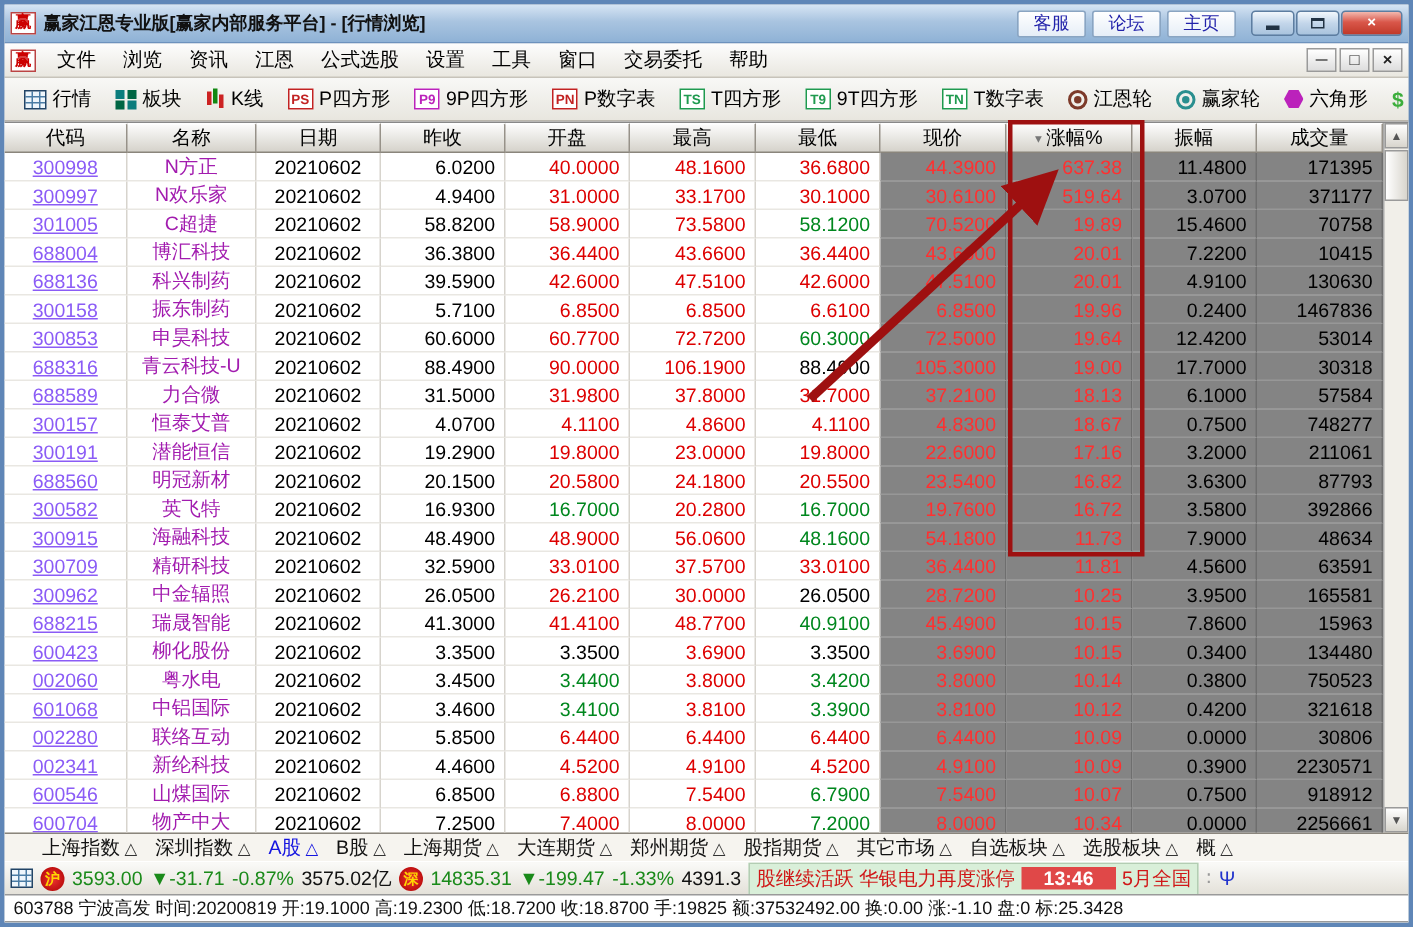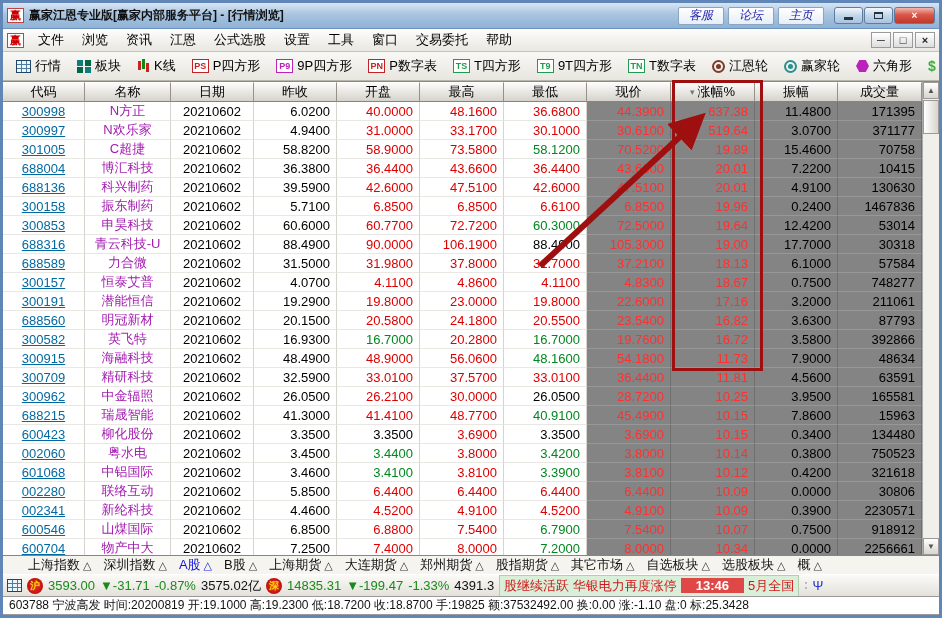--- a/index.html
+++ b/index.html
@@ -14,21 +14,21 @@
   .titlebar {
     height:26px; flex:0 0 26px; display:flex; align-items:center; padding:0 4px;
     background:linear-gradient(#d7e5f4,#a9c4e0 45%,#8fb2d6);
     border-bottom:1px solid #6d92bd; font-size:12px; color:#111;
   }
   .logo { width:17px; height:15px; background:#fff; border:1px solid #b44; color:#c00;
     font-weight:bold; font-size:11px; line-height:13px; text-align:center; margin-right:5px; }
   .title-text { flex:1; font-weight:bold; white-space:nowrap; overflow:hidden; }
   .qbtn { height:18px; padding:0 10px; margin-left:4px; background:linear-gradient(#fff,#e6eef7);
     border:1px solid #8aa5c2; border-radius:2px; font-size:12px; color:#22a;
-    display:inline-flex; align-items:center; cursor:default;font-style:italic; }
+    display:inline-flex; align-items:center; cursor:default; }
   .winbtns { display:flex; margin-left:10px; gap:1px; }
   .wbtn { width:29px; height:17px; border:1px solid #5d7da0; border-radius:3px;
     background:linear-gradient(#f2f7fc,#c3d6ea 50%,#a9c3dd); display:flex; align-items:center;
     justify-content:center; font-size:10px; color:#234; }
   .wbtn.close { width:41px; background:linear-gradient(#f3b8ae,#d9574a 45%,#c03828); color:#fff; font-weight:bold; }
   .glyph-min { width:9px; height:3px; background:#234; margin-top:6px; }
   .glyph-max { width:9px; height:7px; border:1px solid #234; border-top-width:2px; }
   
   .menubar { height:23px; flex:0 0 23px; display:flex; align-items:center;
     background:linear-gradient(#fdfdfd,#e9e7e0); border-bottom:1px solid #c7c3ba;
@@ -76,21 +76,21 @@
   .sorticon { font-size:9px; color:#777; }
   .rows { flex:1; overflow:hidden; position:relative; }
   .row { display:flex; height:19px; }
   .cell { display:flex; align-items:center; justify-content:flex-end; padding:0 6px;
     font-size:13px; border-right:1px solid #d7d4cd; border-bottom:1px solid #e9e7e2;
     white-space:nowrap; overflow:hidden; }
   .cell.ctr { justify-content:center; }
   .cell.gray { background:#848484; border-right-color:#6e6e6e; border-bottom-color:#979797; }
   .c0{width:82px}.c1{width:86px}.c2{width:83px}.c3{width:83px}.c4{width:83px}.c5{width:84px}
   .c6{width:83px}.c7{width:84px}.c8{width:84px}.c9{width:83px}.c10{flex:1}
-  .code { text-decoration:underline; color:#0369a1; }
+  .code { text-decoration:underline; color:#8b5cf6; }
   .nm { color:#a21caf; }
   .red { color:#dd0000; }
   .green { color:#00871e; }
   .gray.red { color:#ff3030; }
   
   .sbar { flex:0 0 17px; background:#f1efe9; border-left:1px solid #aaa; display:flex; flex-direction:column; }
   .sbtn { height:17px; flex:0 0 17px; border:1px solid #9a9a9a; background:linear-gradient(#fff,#d8d5cd);
     font-size:8px; color:#555; display:flex; align-items:center; justify-content:center; }
   .sthumb { height:34px; margin-top:1px; border:1px solid #9a9a9a; background:linear-gradient(90deg,#fff,#d8d5cd); }
   .strack { flex:1; }

